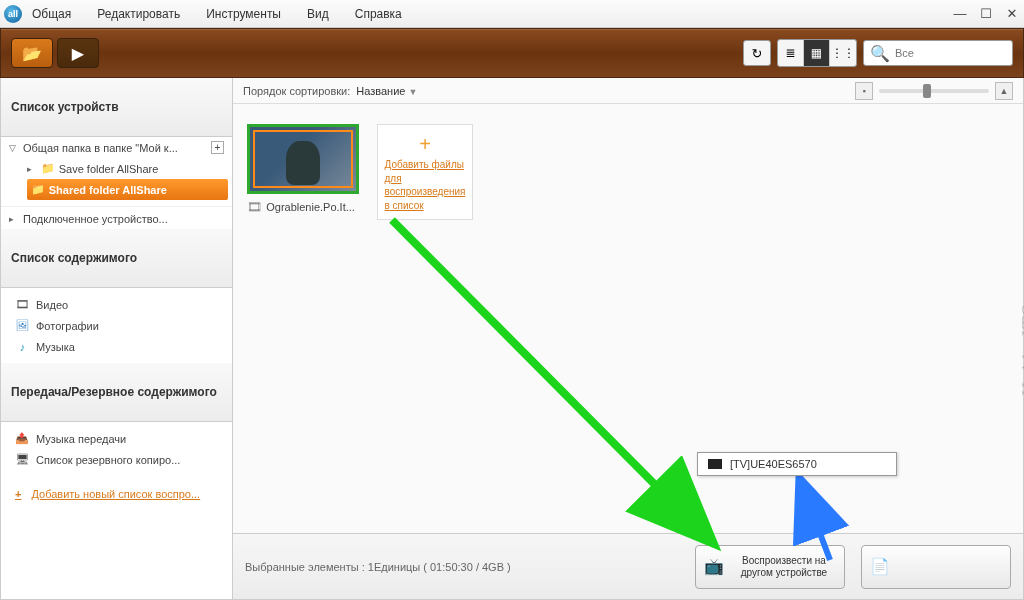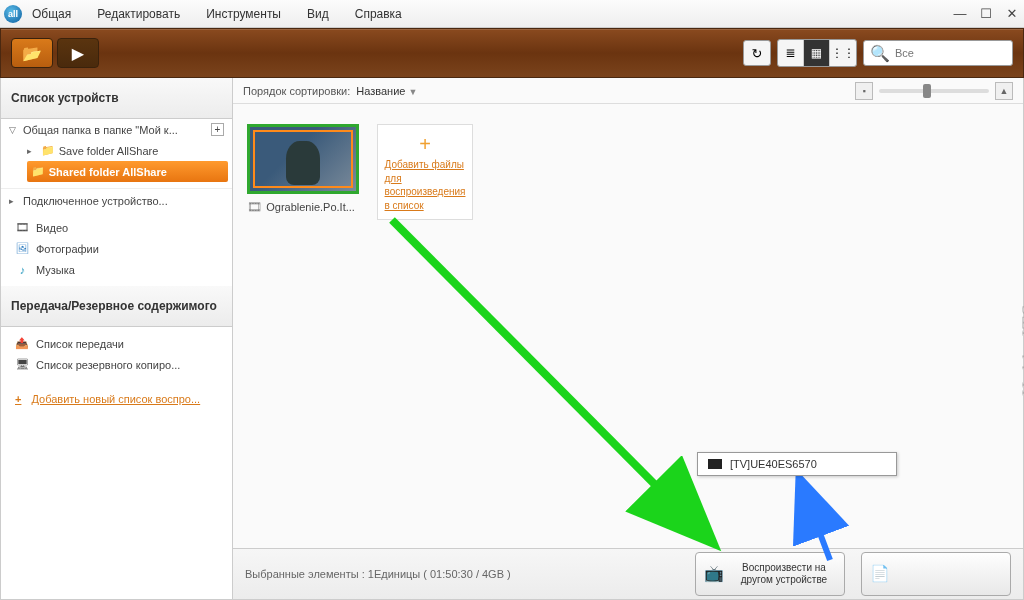--- a/index.html
+++ b/index.html
@@ -19,21 +19,21 @@
 .view-group { display: flex; background: #f5f5f5; border: 1px solid #999; border-radius: 3px; overflow:hidden; }
 .view-item { width: 26px; height: 26px; display:flex;align-items:center;justify-content:center;cursor:pointer;font-size:12px; border-right:1px solid #ccc; }
 .view-item:last-child{border-right:none;}
 .view-item.active { background: #333; color:#fff; }
 .search-box { width: 150px; height: 26px; background: #fff; border: 1px solid #999; border-radius: 3px; display:flex;align-items:center;padding:0 6px;gap:5px;}
 .search-box input { border:none;outline:none;font-size:11px;color:#888;width:100%;}
 
 .main { display: flex; height: calc(600px - 28px - 50px); background:#fafafa; border:1px solid #ccc; border-top:none; }
 
 .sidebar { width: 232px; border-right: 1px solid #ccc; background: #fff; display:flex;flex-direction:column;overflow:hidden;}
-.side-header { background: linear-gradient(#f9f9f9,#ececec); border-bottom: 1px solid #ccc; padding: 13px 10px; font-size: 12px; font-weight: bold; color: #333; }
+.side-header { background: linear-gradient(#f9f9f9,#ececec); border-bottom: 1px solid #ccc; padding: 22px 10px; font-size: 12px; font-weight: bold; color: #333; }
 .side-section { font-size: 11px; }
 .tree-row { padding: 4px 8px; display:flex;align-items:center;gap:4px;color:#444;cursor:pointer;}
 .tree-row .plus-box{margin-left:auto;border:1px solid #aaa;width:13px;height:13px;display:flex;align-items:center;justify-content:center;font-size:10px;background:#fff;}
 .tree-sub { padding-left: 22px; }
 .tree-sub .tree-row { padding-left: 4px; }
 .folder-icon { color: #e8a030; }
 .tree-row.selected { background: linear-gradient(#ff9a2e,#e87510); color:#fff; font-weight:bold; border-radius:2px; margin:0 4px; padding-left:4px;}
 .tree-row.selected .folder-icon{color:#fff;}
 .expand-arrow{font-size:9px;color:#666;width:10px;}
 
@@ -55,21 +55,21 @@
 .thumb-img { width:112px;height:70px;border:3px solid #2fa82f;background:linear-gradient(135deg,#3a5a7a 40%,#7a8a9a);position:relative;display:flex;align-items:center;justify-content:center;}
 .thumb-img::after{content:"";position:absolute;inset:3px;border:2px solid #ff8a1a;}
 .person{width:34px;height:44px;background:#2a3a3a;border-radius:40% 40% 8px 8px;margin-top:8px;}
 .thumb-label{font-size:11px;color:#444;margin-top:6px;display:flex;align-items:center;gap:4px;white-space:nowrap;overflow:hidden;text-overflow:ellipsis;}
 .film-ic{font-size:12px;color:#777;}
 
 .add-card { width:96px;height:96px;border:1px solid #ddd;background:#fff;padding:8px;font-size:10px;color:#d97a1a;text-align:left;cursor:pointer;display:flex;flex-direction:column;align-items:center;}
 .add-card .plus{font-size:20px;color:#f0a030;margin-bottom:2px;}
 .add-card .lnk{text-decoration:underline;line-height:1.35;}
 
-.statusbar { height: 51px; border-top:1px solid #ccc;background:linear-gradient(#f6f6f6,#ececec);display:flex;align-items:center;padding:0 12px;font-size:11px;color:#666;gap:10px;}
+.statusbar { height: 66px; border-top:1px solid #ccc;background:linear-gradient(#f6f6f6,#ececec);display:flex;align-items:center;padding:0 12px;font-size:11px;color:#666;gap:10px;}
 .action-btn { margin-left:auto; width:150px;height:44px;background:linear-gradient(#fefefe,#e8e8e8);border:1px solid #aaa;border-radius:4px;display:flex;align-items:center;gap:8px;padding:0 8px;font-size:10px;color:#333;cursor:pointer;line-height:1.2;}
 .action-btn + .action-btn{margin-left:6px;}
 .ab-icon{font-size:16px;color:#555;}
 .ab-text{flex:1;text-align:center;}
 
 .tooltip-box{position:absolute;left:697px;top:452px;width:200px;height:24px;background:#fff;border:1px solid #999;box-shadow:1px 1px 3px rgba(0,0,0,.2);display:flex;align-items:center;gap:8px;padding:0 10px;font-size:11px;color:#333;z-index:5;}
 .tv-ic{width:14px;height:10px;background:#222;}
 
 .watermark{position:absolute;right:6px;top:260px;font-size:20px;color:rgba(120,120,120,.35);letter-spacing:1px;transform:rotate(-90deg);transform-origin:right top;font-family:'Comic Sans MS',cursive;}
 
@@ -128,40 +128,41 @@
           <span class="folder-icon">📁</span>
           <span>Shared folder AllShare</span>
         </div>
       </div>
       <div class="tree-row" style="border-top:1px solid #eee;margin-top:6px;padding-top:6px;">
         <span class="expand-arrow">▸</span>
         <span>Подключенное устройство...</span>
       </div>
     </div>
 
+    <div class="side-header">Список содержимого</div>
     <div class="content-list">
       <div class="cl-item">
           <span class="mini-icon">🎞</span>
           <span>Видео</span>
         </div>
       <div class="cl-item">
           <span class="mini-icon" style="color:#2a7abf">🖼</span>
           <span>Фотографии</span>
         </div>
       <div class="cl-item">
           <span class="mini-icon" style="color:#2a9abf">♪</span>
           <span>Музыка</span>
         </div>
     </div>
 
     <div class="side-header">Передача/Резервное содержимого</div>
     <div class="content-list">
       <div class="cl-item">
           <span class="mini-icon">📤</span>
-          <span>Список передачи</span>
+          <span>Музыка передачи</span>
         </div>
       <div class="cl-item">
           <span class="mini-icon">🖥</span>
           <span>Список резервного копиро...</span>
         </div>
     </div>
 
     <div class="content-list">
       <div class="cl-item link">
           <span style="color:#d97a1a;font-weight:bold;margin-right:4px;">+</span>

